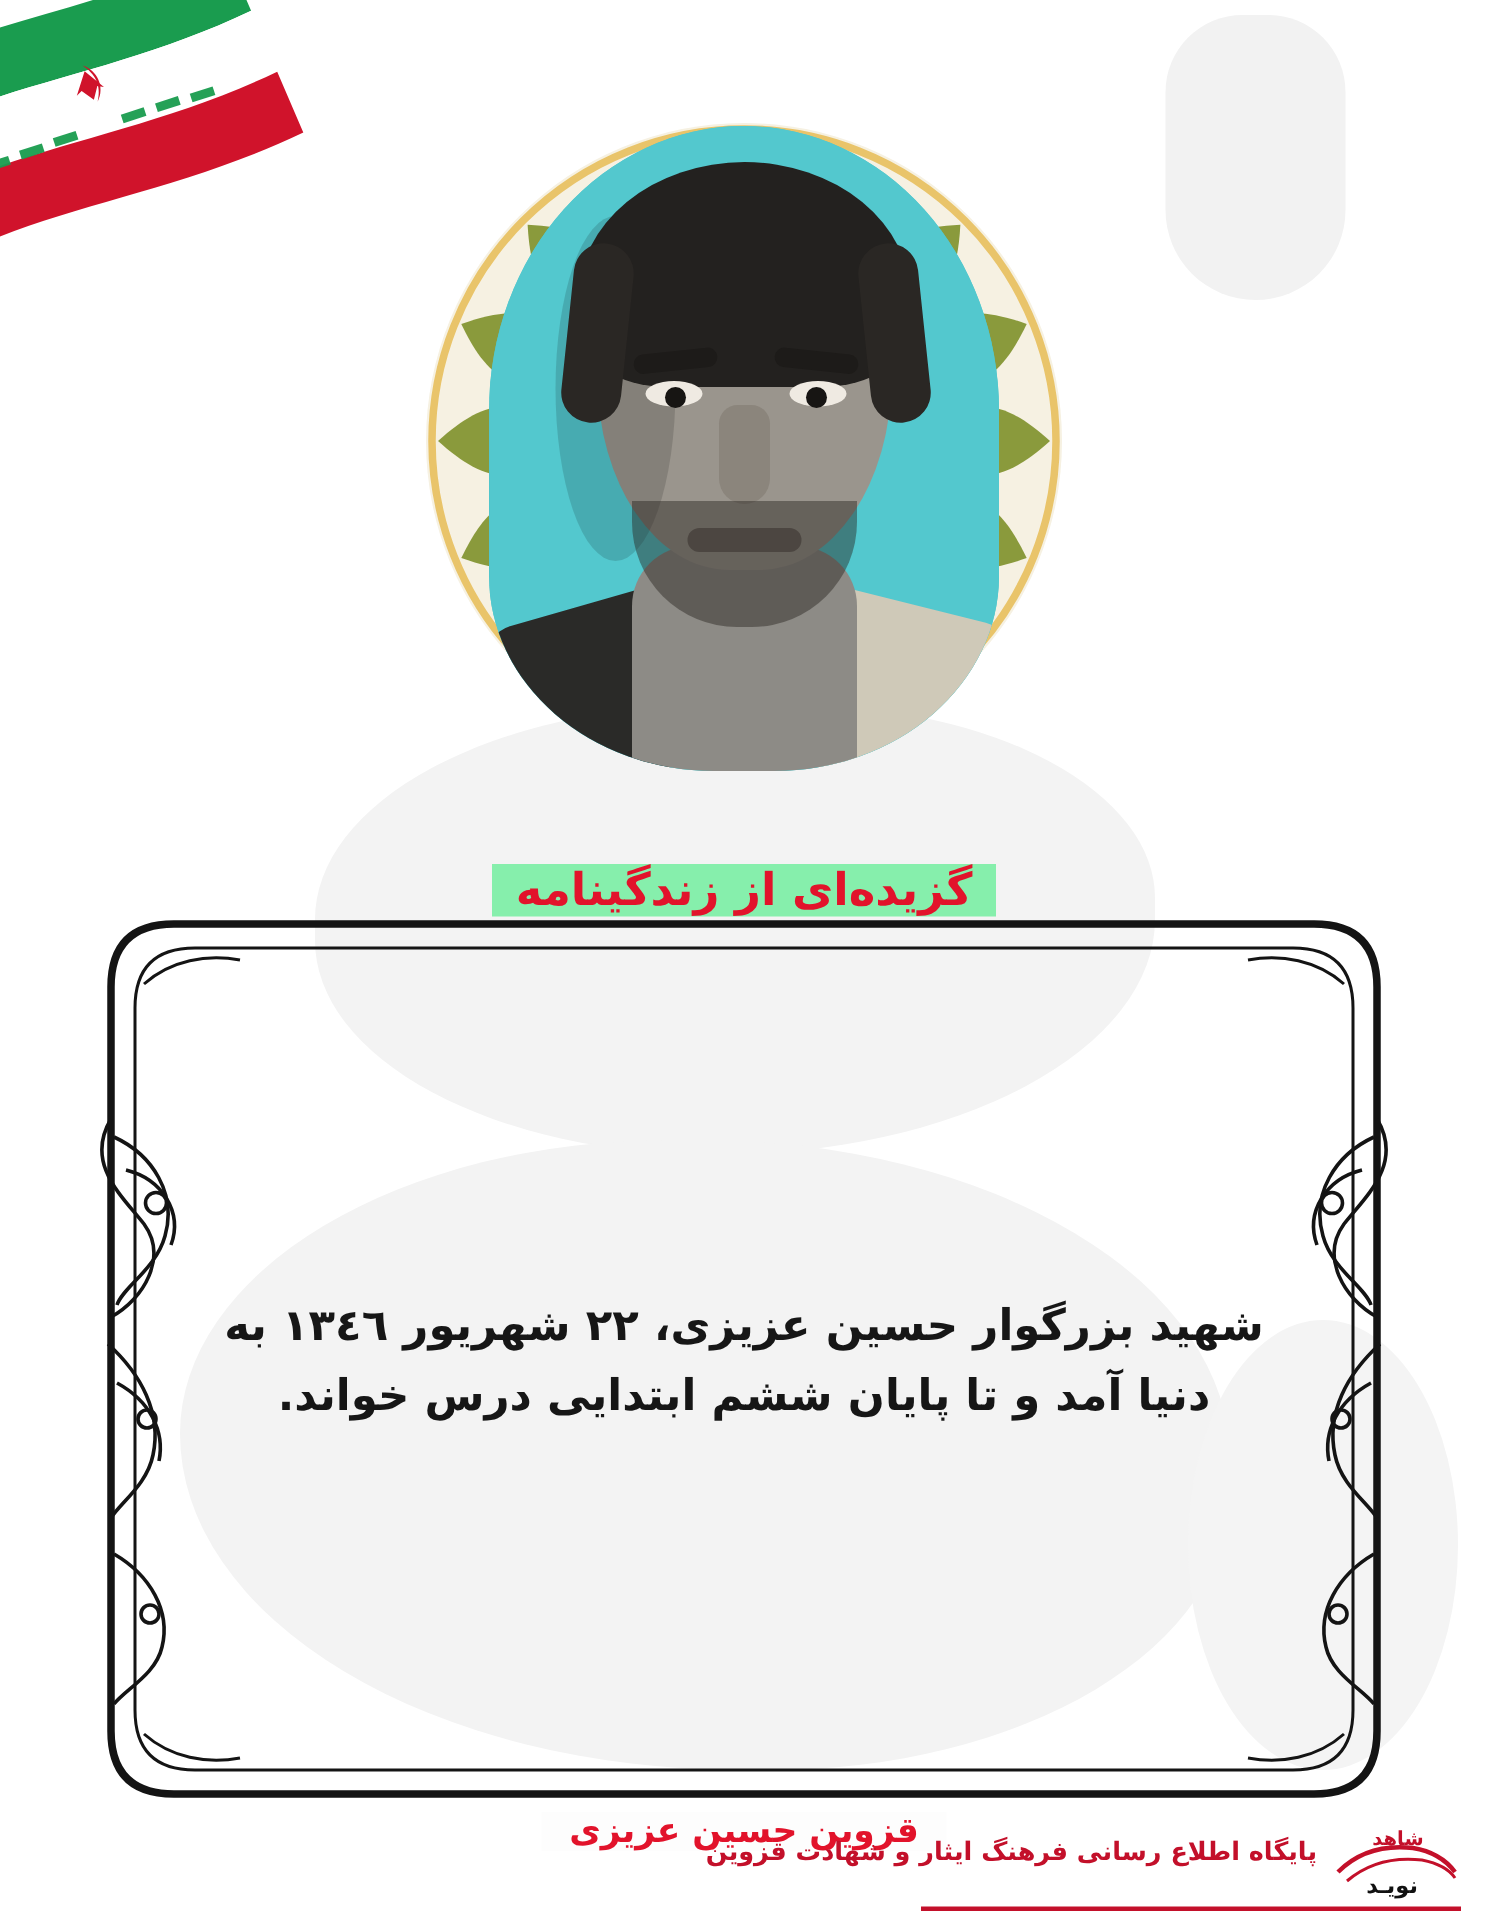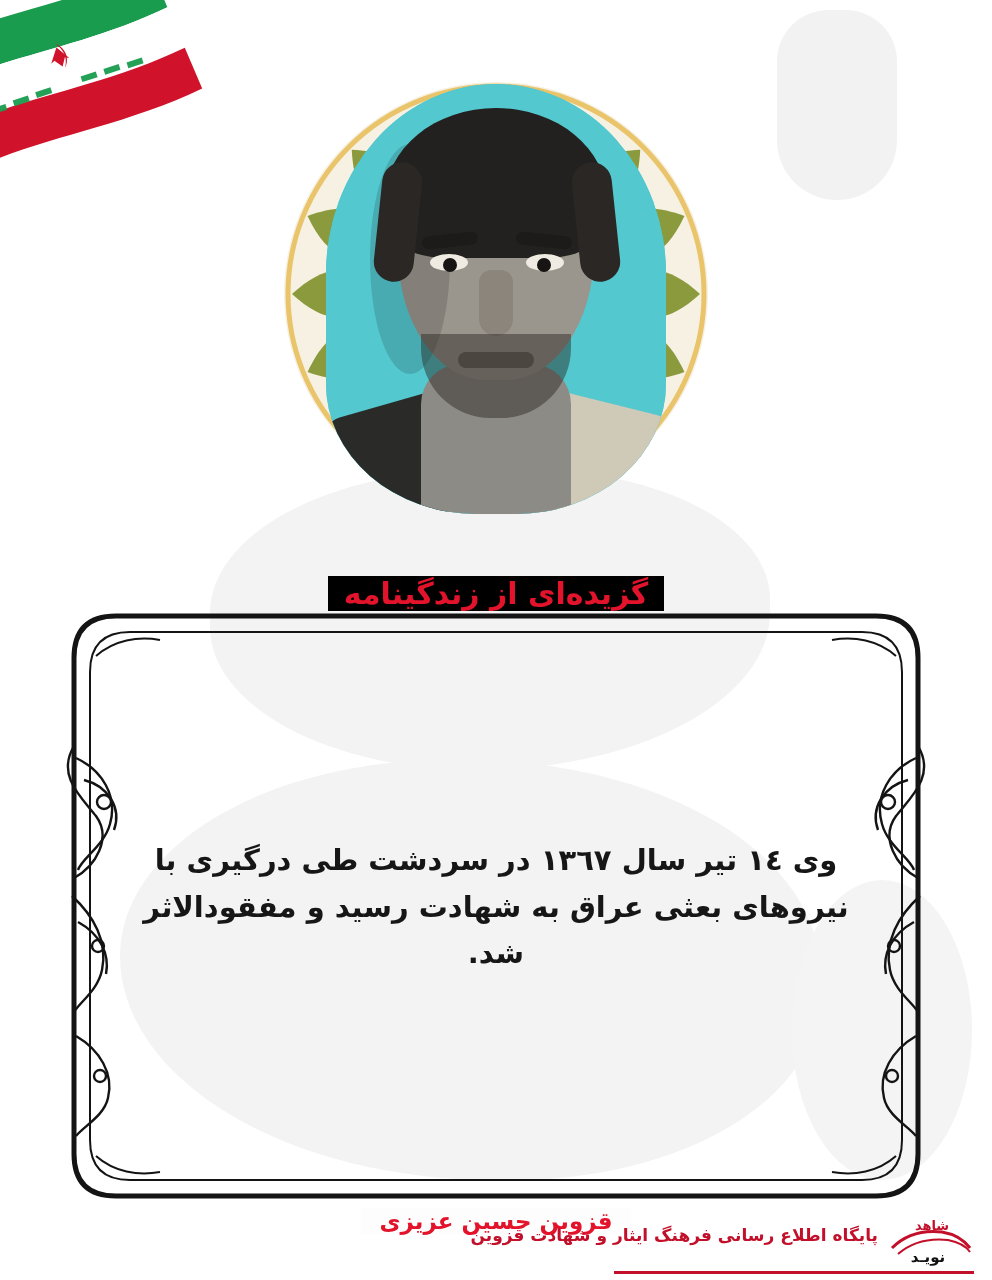--- a/index.html
+++ b/index.html
@@ -166,21 +166,21 @@
   .bio-title {
     position: absolute;
     top: -20px;
     left: 0;
     right: 0;
     text-align: center;
     z-index: 8;
   }
   .bio-title .txt {
     display: inline-block;
-    background: #000000;
+    background: #86efac;
     padding: 0 16px;
     color: #e2132b;
     font-size: 30px;
     font-weight: bold;
     direction: rtl;
   }
   .bio-footer {
     position: absolute;
     bottom: -18px;
     left: 0;
@@ -430,21 +430,21 @@
       <line x1="612" y1="20" x2="732" y2="20" stroke="#141414" stroke-width="4"></line>
       <line x1="196" y1="600" x2="330" y2="600" stroke="#141414" stroke-width="4"></line>
       <line x1="550" y1="600" x2="684" y2="600" stroke="#141414" stroke-width="4"></line>
     </svg>
 
     <div class="bio-title">
       <span class="txt">گزیده‌ای از زندگینامه</span>
     </div>
 
     <div class="bio-body">
-      <p>وی ۱٤ تیر سال ۱۳٦۷ در سردشت طی درگیری با نیروهای بعثی عراق به شهادت رسید و مفقودالاثر شد.</p>
+      <p>شهید بزرگوار حسین عزیزی، ۲۲ شهریور ۱۳٤٦  به دنیا آمد و تا پایان ششم ابتدایی درس خواند.</p>
     </div>
 
     <div class="bio-footer">
       <span class="txt">قزوین حسین عزیزی</span>
     </div>
   </div>
 
   <div class="rule"></div>
   <div class="footer-logo">
     <div class="mark">

